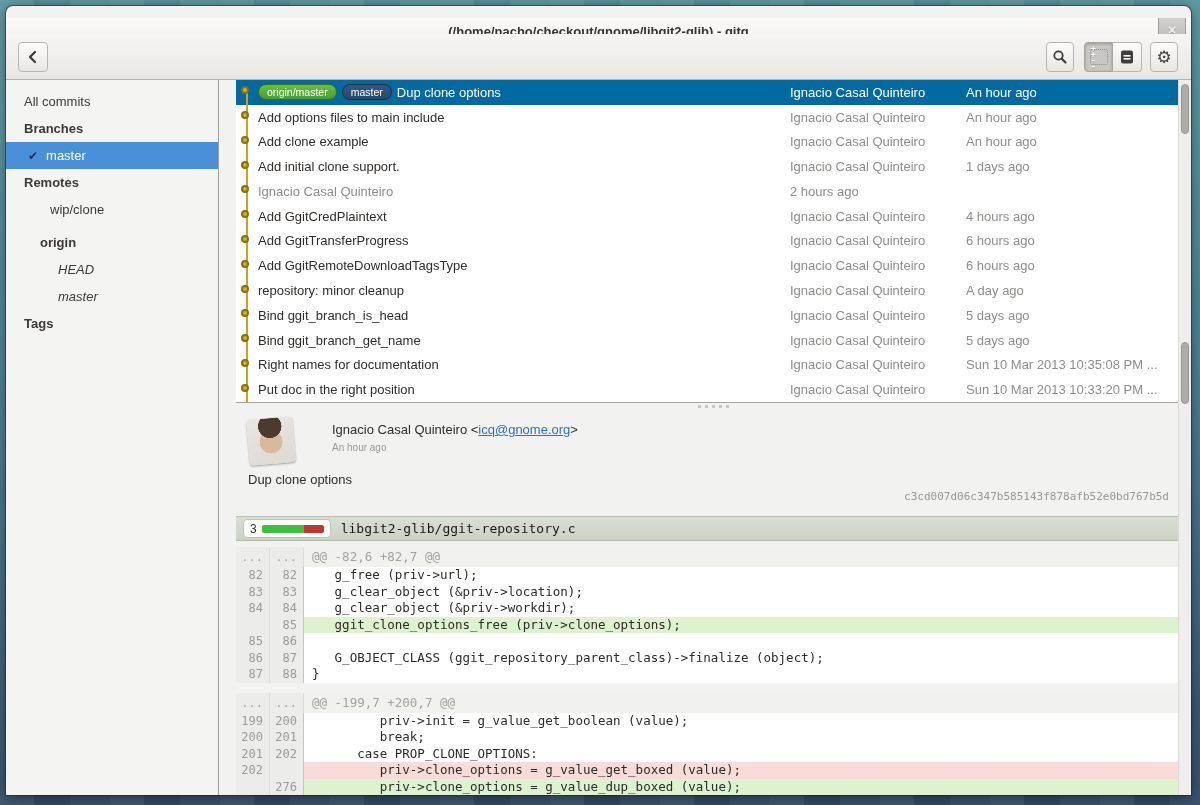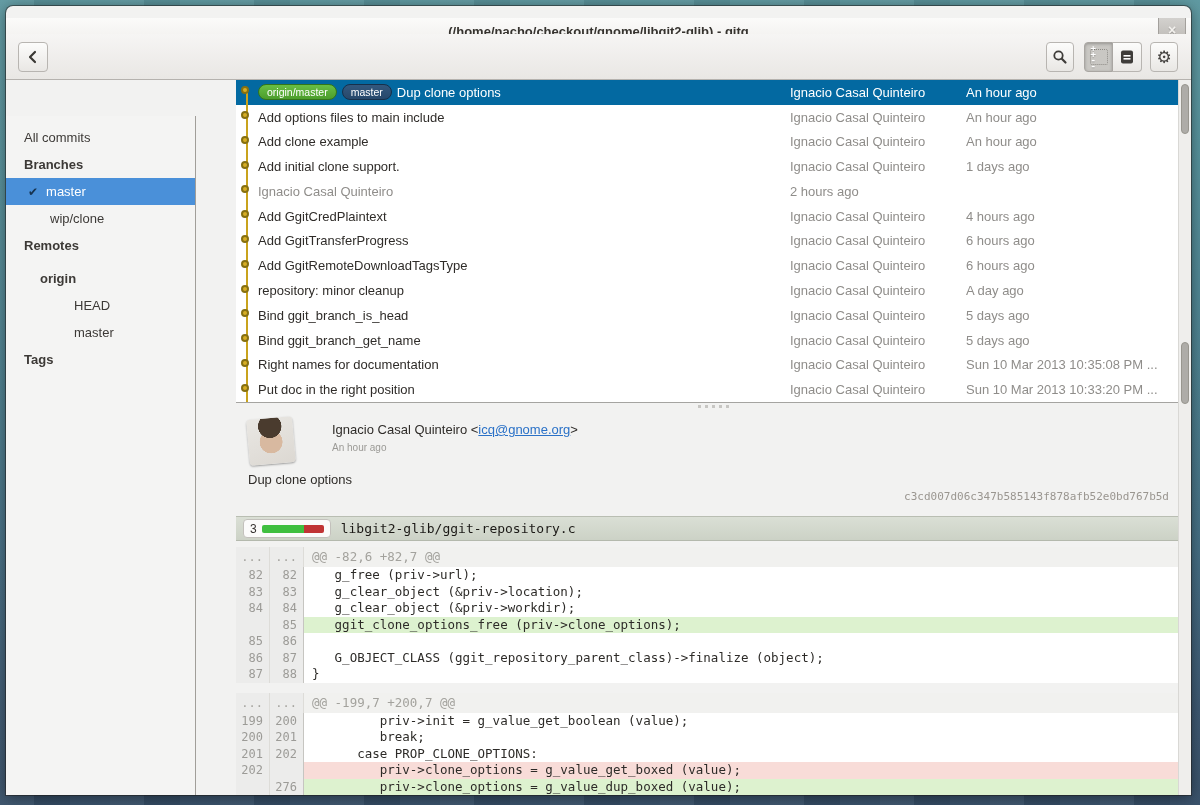--- a/index.html
+++ b/index.html
@@ -64,29 +64,29 @@
   }
   .hist-icon{
     width:18px; height:16px; border:1px dotted #8d8b86; border-radius:2px;
     display:flex; flex-direction:column; align-items:center; justify-content:center;
     color:#ffffff; font-size:9px; font-weight:bold; line-height:6px;
     font-family:"DejaVu Sans Mono", monospace; text-shadow:0 1px 1px rgba(0,0,0,.2);
   }
 
   
   .sidebar{
-    position:absolute; left:0; top:74px; bottom:0; width:190px;
+    position:absolute; left:0; top:74px; bottom:0; width:213px;
     background:#f4f4f3; border-right:1px solid #a19e99; padding-top:8px;
-    font-size:13px; color:#3c3936;margin-top:36px;
+    font-size:13px; color:#3c3936;
   }
   .side-item{ height:27px; display:flex; align-items:center; cursor:pointer; }
   .pl1{ padding-left:18px; }
   .pl2{ padding-left:44px; }
   .pl3{ padding-left:34px; }
-  .pl4{ padding-left:68px; }
+  .pl4{ padding-left:52px;font-style:italic; }
   .side-header{ font-weight:bold; }
   .side-sel{ background:#4a90d9; color:#ffffff; padding-left:22px; }
   .side-sel .chk{ color:#16324e; margin-right:8px; font-size:12px; }
   .gap-top{ margin-top:6px; }
 
   
   .commit-list{
     position:absolute; left:230px; top:74px; right:0; height:322px;
     background:#ffffff;
   }
@@ -235,25 +235,25 @@
       <div class="side-item pl1">
           <span>All commits</span>
         </div>
       <div class="side-item pl1 side-header">
           <span>Branches</span>
         </div>
       <div class="side-item side-sel">
         <span class="chk">✔</span>
         <span>master</span>
       </div>
+      <div class="side-item pl1 side-header">
+          <span>Remotes</span>
+        </div>
       <div class="side-item pl2">
           <span>wip/clone</span>
-        </div>
-      <div class="side-item pl1 side-header">
-          <span>Remotes</span>
         </div>
       <div class="side-item pl3 side-header gap-top">
           <span>origin</span>
         </div>
       <div class="side-item pl4">
           <span>HEAD</span>
         </div>
       <div class="side-item pl4">
           <span>master</span>
         </div>

